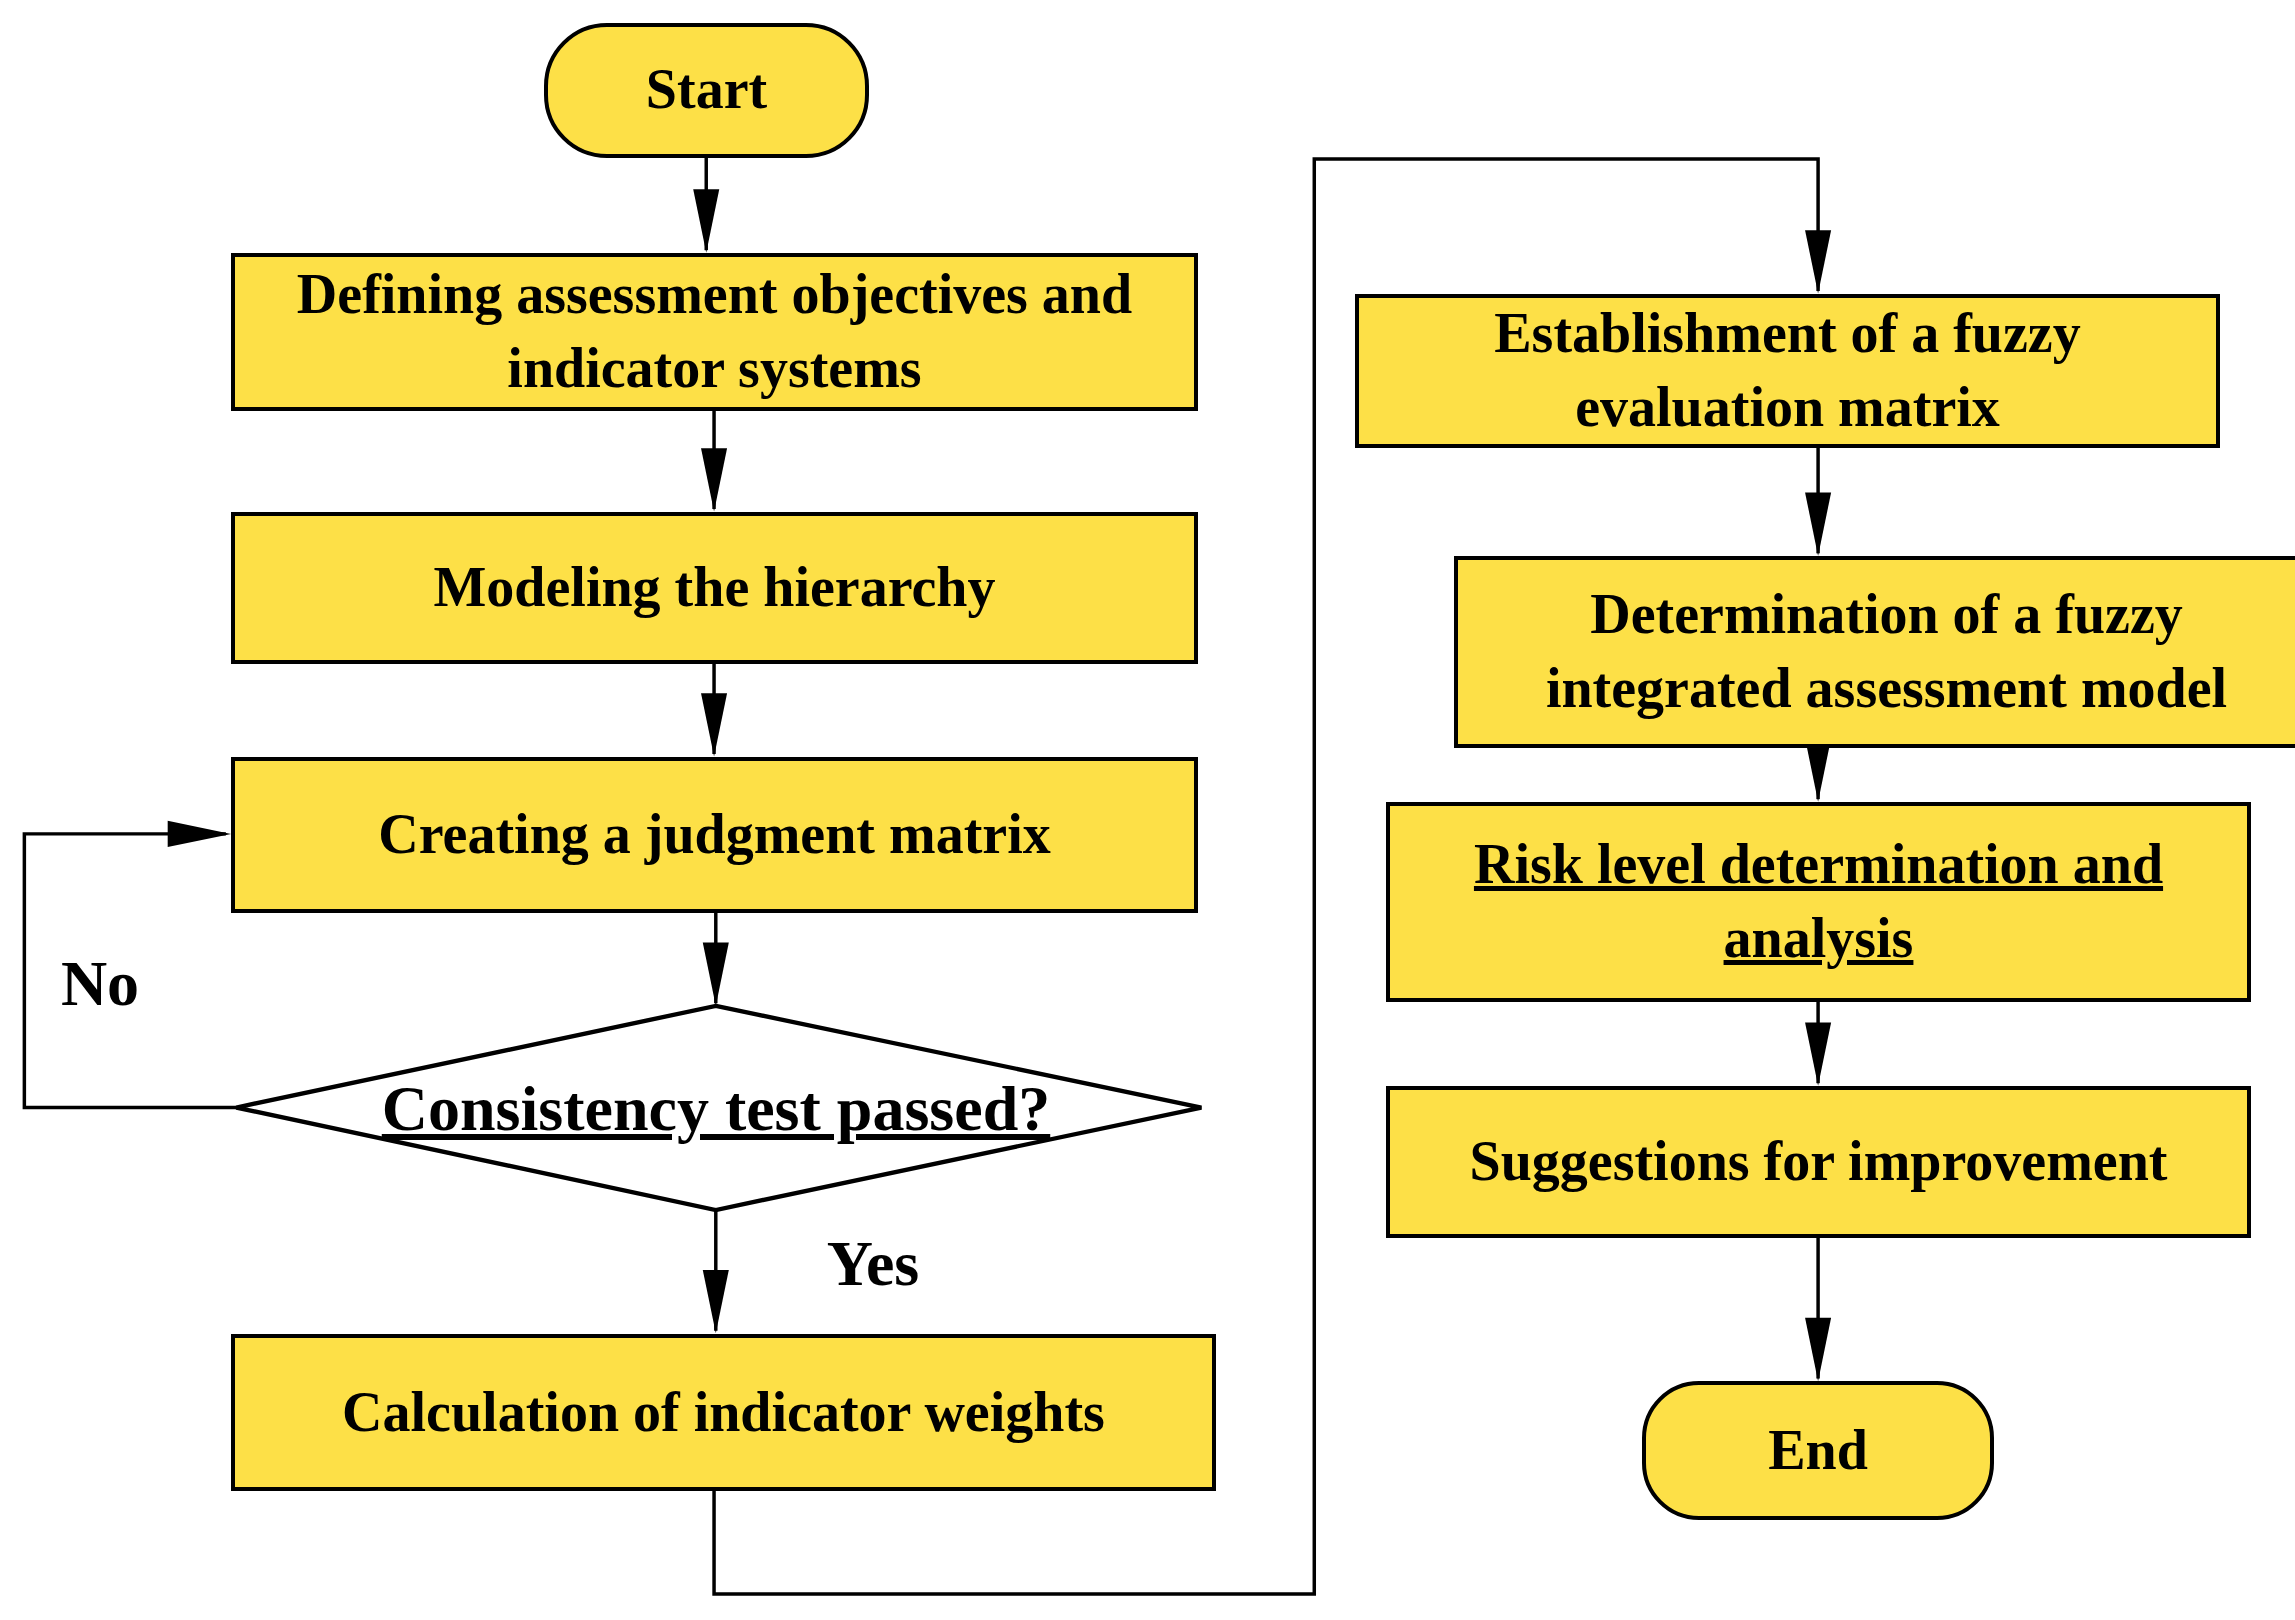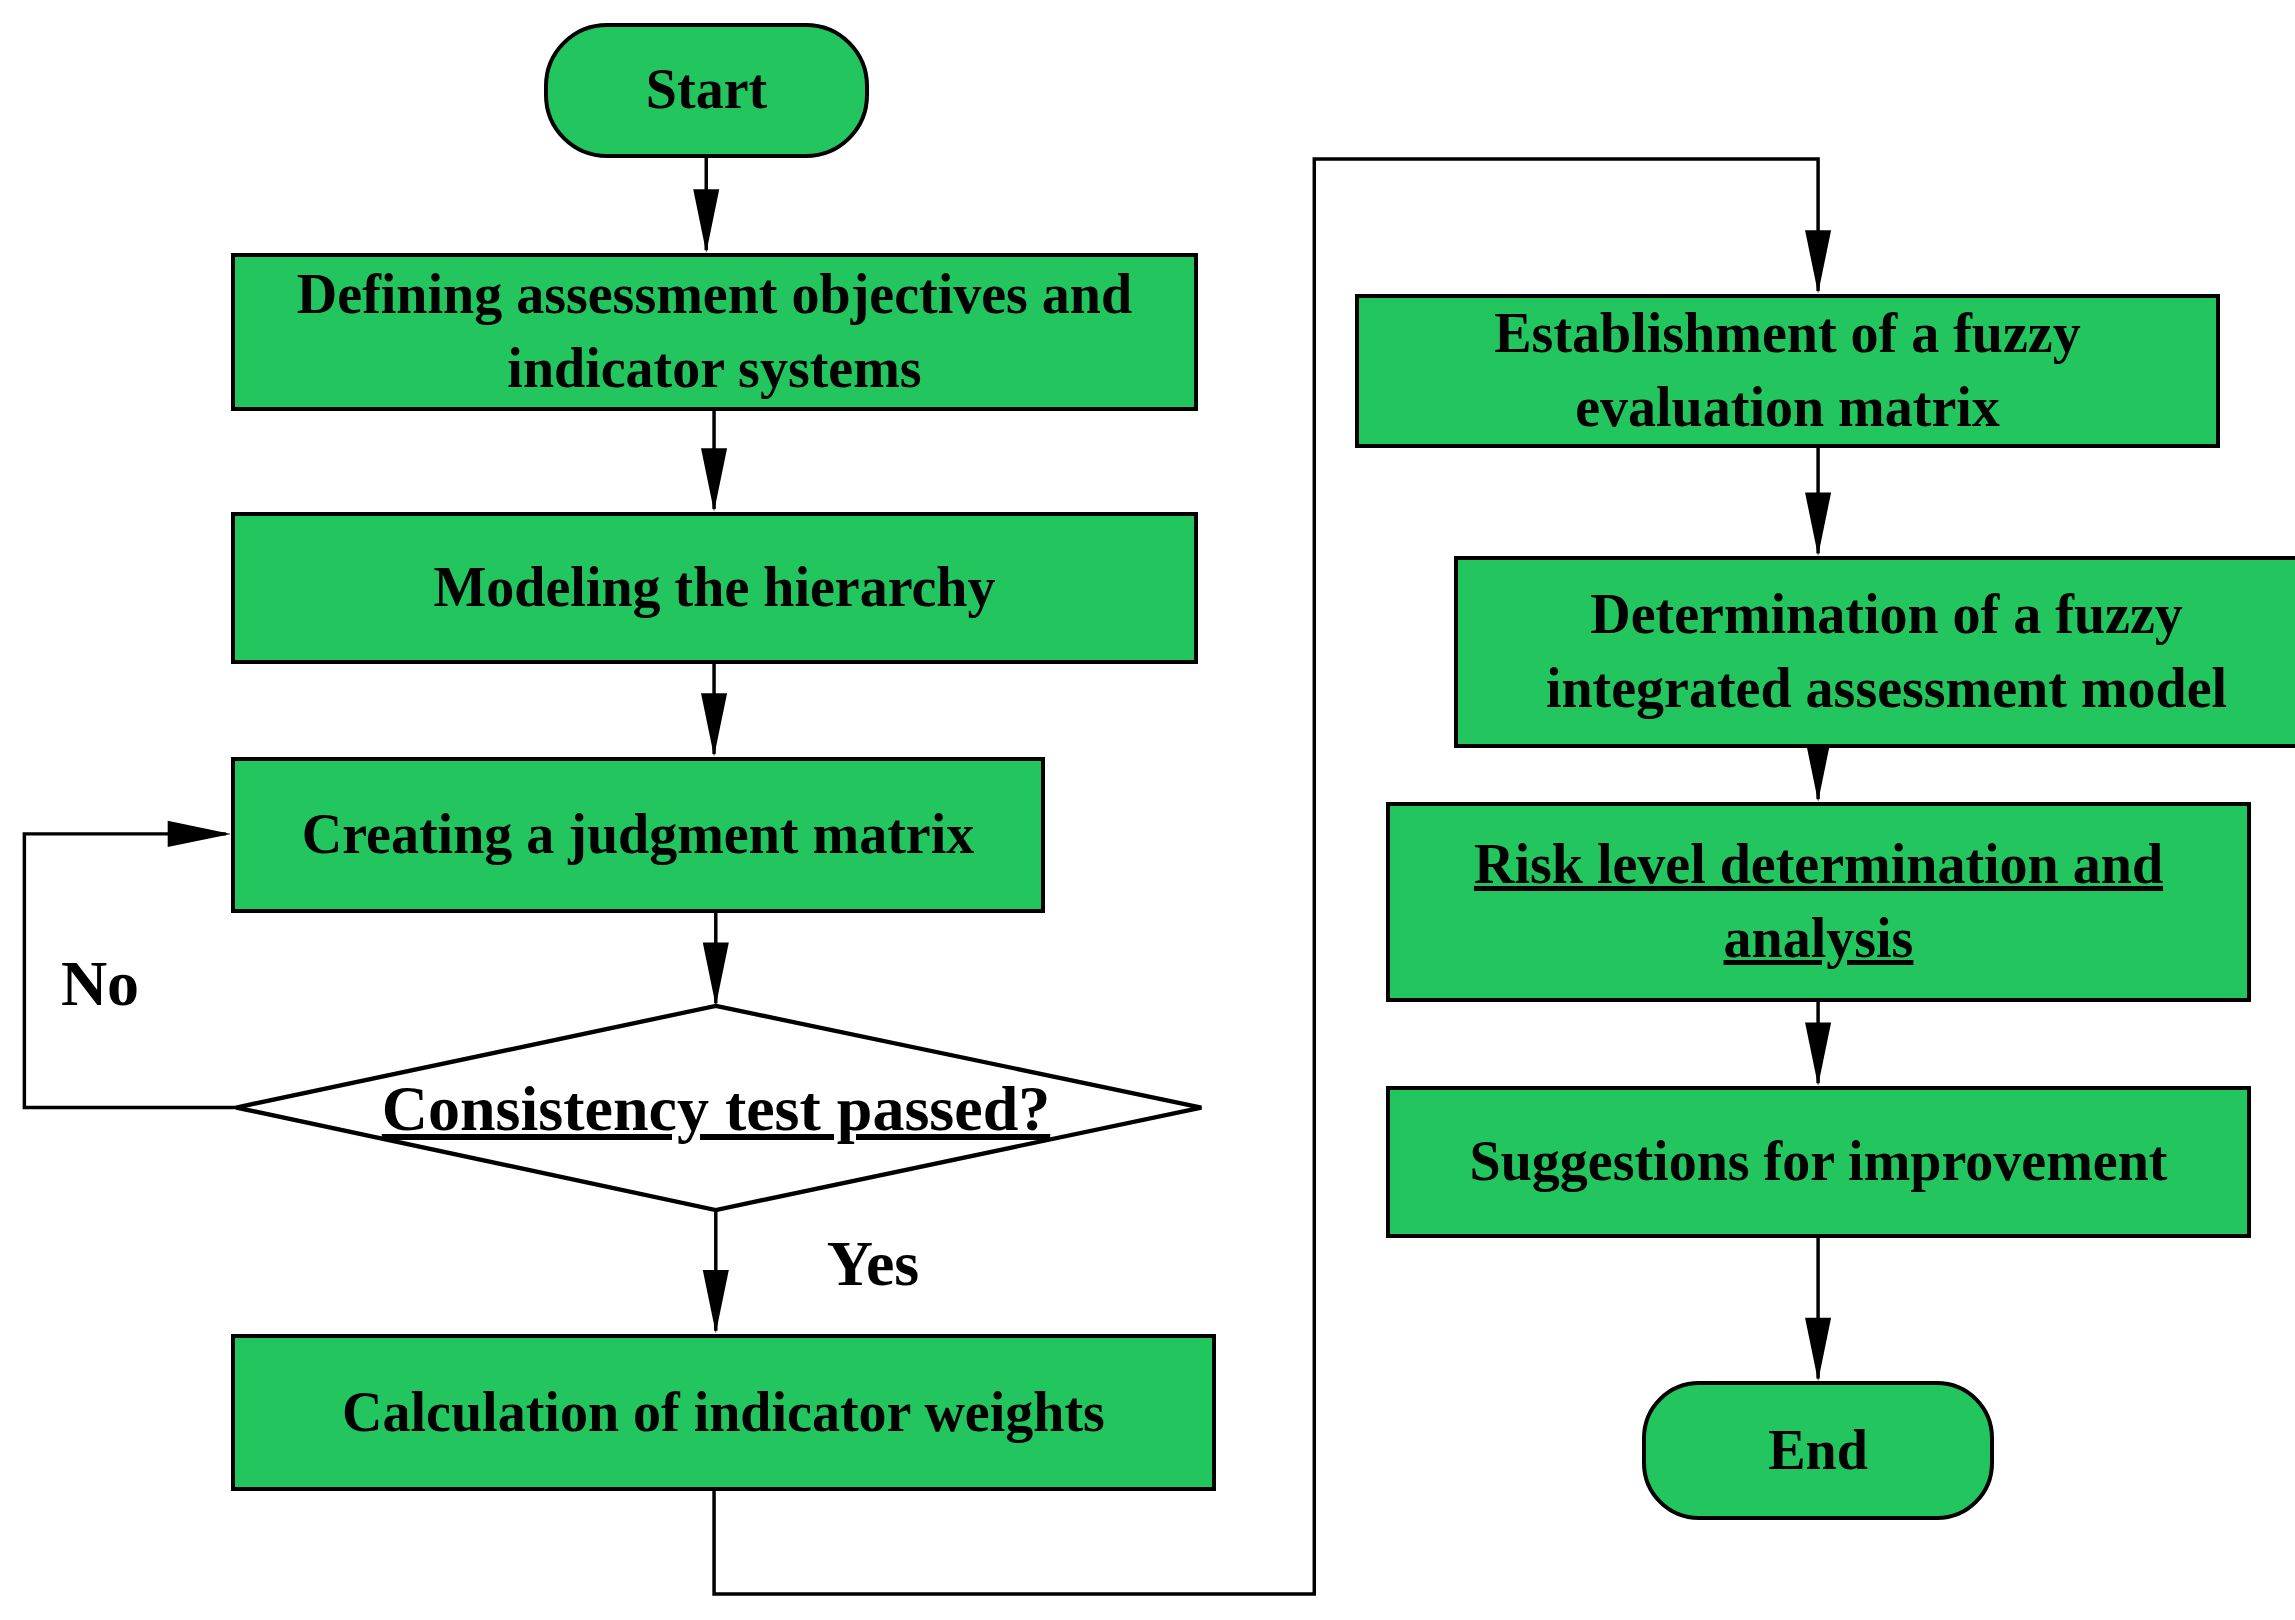--- a/index.html
+++ b/index.html
@@ -13,21 +13,21 @@
   }
   #connectors {
     position: absolute;
     left: 0; top: 0;
     width: 2295px; height: 1620px;
   }
   .node {
     position: absolute;
     box-sizing: border-box;
     border: 4.3px solid #000000;
-    background: #22c55e;
+    background: #fde047;
     display: flex;
     align-items: center;
     justify-content: center;
     text-align: center;
     font-weight: 700;
     font-size: 56px;
     line-height: 1.32;
     padding: 0 19px;
   }
   .stadium { border-radius: 63px; }
@@ -38,21 +38,21 @@
     justify-content: center;
     text-align: center;
     font-weight: 700;
     font-size: 64px;
     background: transparent;
   }
   
   #n-start        { left: 544px;  top: 22.6px;   width: 325px;  height: 135px; }
   #n-defining     { left: 231px;  top: 253px;  width: 967px; height: 158px; }
   #n-modeling     { left: 231px;  top: 512px;  width: 967px; height: 152px; }
-  #n-creating     { left: 231px;  top: 757px;  width: 814px; height: 156px; }
+  #n-creating     { left: 231px;  top: 757px;  width: 967px; height: 156px; }
   #n-calculation  { left: 231px;  top: 1334px; width: 985px; height: 157px; }
   #n-establishment{ left: 1355px; top: 294px;  width: 865px;  height: 154px; }
   #n-determination{ left: 1454px; top: 556px;  width: 865px;  height: 192px; }
   #n-risk         { left: 1386px; top: 802px;  width: 865px;  height: 200px; text-decoration: underline; }
   #n-suggestions  { left: 1386px; top: 1086px; width: 865px;  height: 152px; }
   #n-end          { left: 1642px; top: 1381px; width: 352px;  height: 139px; border-radius: 57px; }
   #n-consistency-label { left: 325px; top: 1075px; width: 782px; height: 68px; text-decoration: underline; }
   #lbl-no  { left: 35px;  top: 949px; width: 130px; height: 70px; }
   #lbl-yes { left: 786px; top: 1229px; width: 174px; height: 70px; }
 </style>

